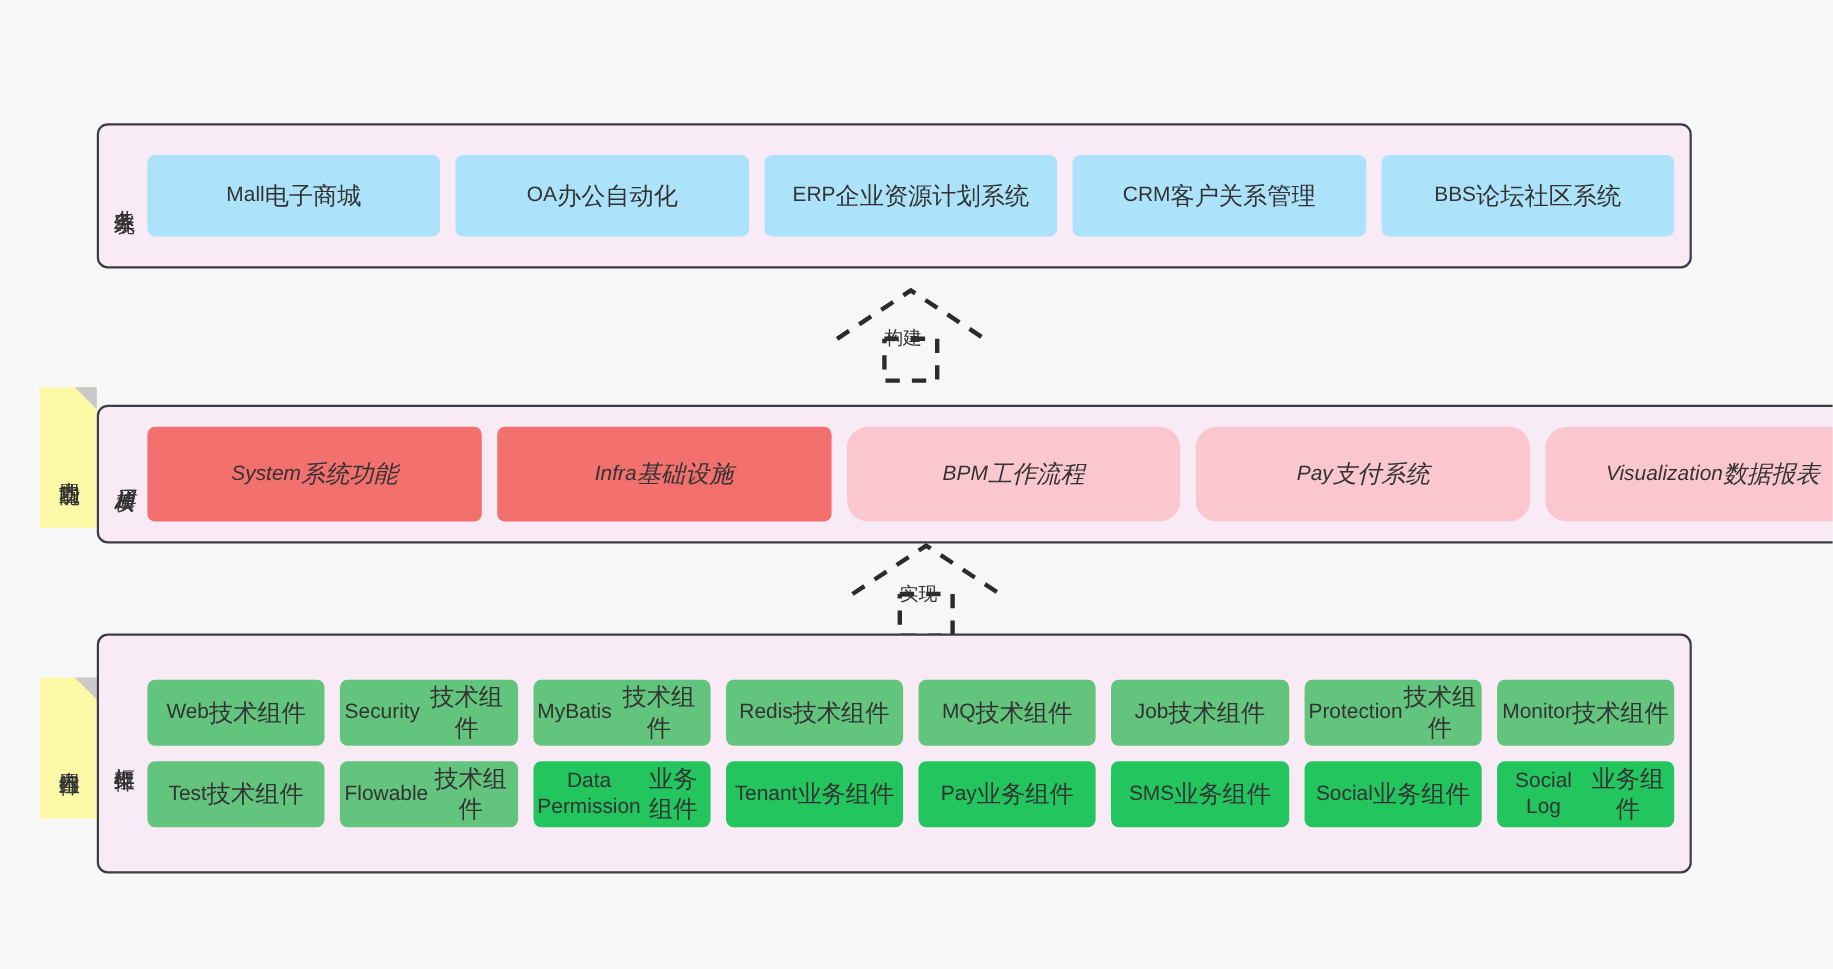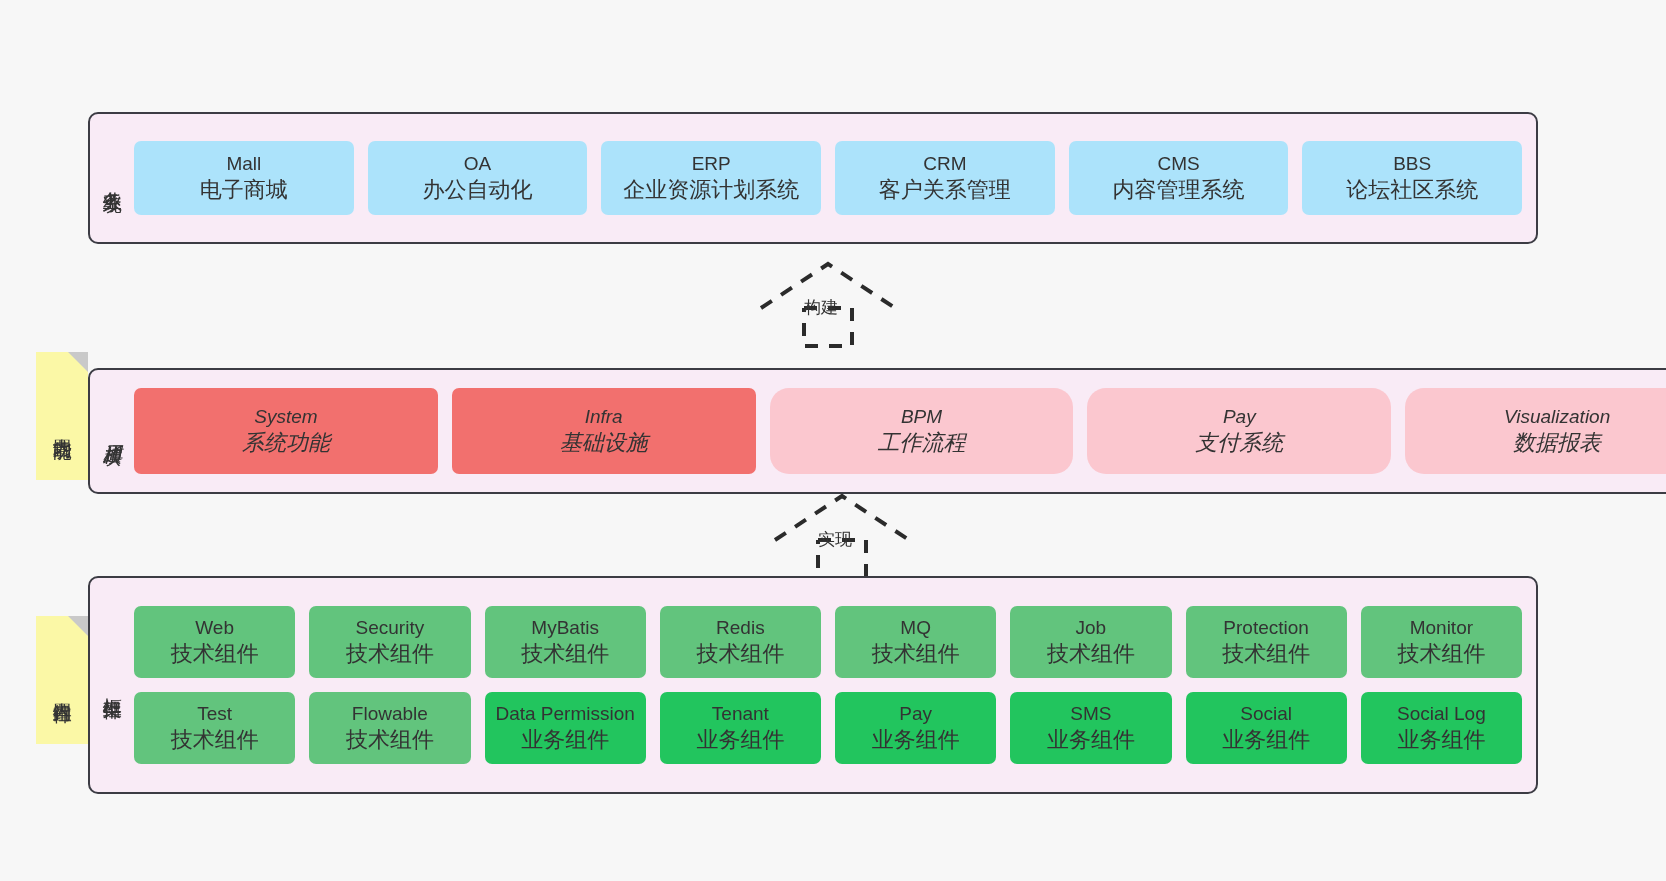--- a/index.html
+++ b/index.html
@@ -51,40 +51,40 @@
     display:flex;
     gap:14px;
     align-items:stretch;
   }
   .row > .card{flex:1 1 0;}
 
   
   .card{
     border-radius:7px;
     display:flex;
-    flex-direction:column;
+    flex-direction:row;
     align-items:center;
     justify-content:center;
     text-align:center;
     box-sizing:border-box;
     padding:6px 4px;
     color:#333333;
     line-height:1.26;
   }
   .card .en{font-size:19px;}
   .card .cn{font-size:22px;}
   .card.blue{background:#ace3fb;}
   .card.red{background:#f2706e;}
   .card.pink{background:#fbc7cf;border-radius:19px;}
   .card.green{background:#62c47d;}
   .card.lgreen{background:#22c55e;}
 
   .layer-biz .card{height:74px;}
   .layer-mod .card{height:86px;}
-  .layer-fw  .card{height:72px;}
+  .layer-fw  .card{height:60px;}
 
   
   .note{
     position:absolute;
     background:#fbf8a6;
     width:52px;
     display:flex;
     align-items:center;
     justify-content:center;
     font-size:19px;
@@ -137,24 +137,20 @@
         </div>
         <div class="card blue">
           <span class="en">ERP</span>
           <span class="cn">企业资源计划系统</span>
         </div>
         <div class="card blue">
           <span class="en">CRM</span>
           <span class="cn">客户关系管理</span>
         </div>
         <div class="card blue">
-          <span class="en">CMS</span>
-          <span class="cn">内容管理系统</span>
-        </div>
-        <div class="card blue">
           <span class="en">BBS</span>
           <span class="cn">论坛社区系统</span>
         </div>
       </div>
     </div>
   </div>
 
   <div class="uml" style="left:758px;top:260px;width:140px;height:88px;text-decoration:underline;">
     <svg width="140" height="88" viewBox="0 0 140 88" aria-hidden="true">
       <path d="M 3 48 L 70 4 L 137 48" fill="none" stroke="#2b2b2b" stroke-width="4" stroke-dasharray="13 11" stroke-linecap="butt"></path>

